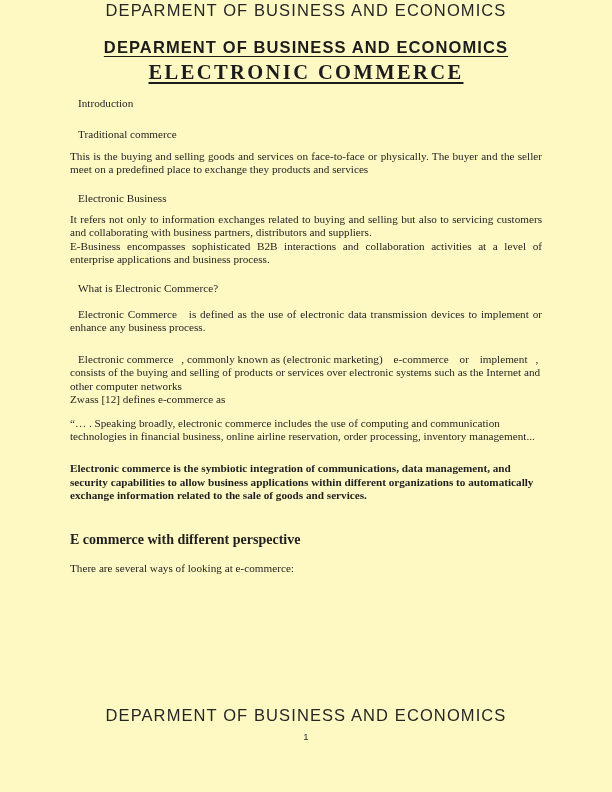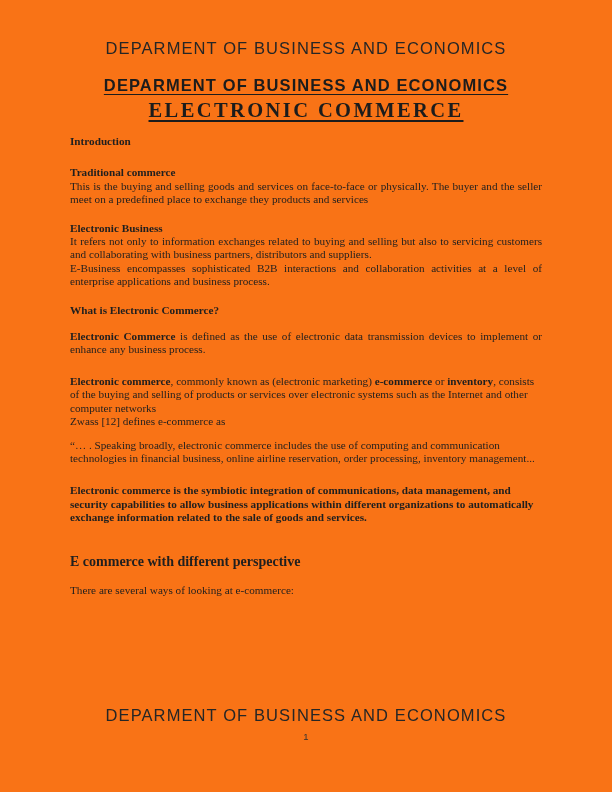--- a/index.html
+++ b/index.html
@@ -4,26 +4,25 @@
 <style>
   html, body {
     margin: 0;
     padding: 0;
     background: #ffffff;
   }
   .page {
     position: relative;
     width: 612px;
     height: 792px;
-    background: #f97316;
+    background: #fef9c3;
     overflow: hidden;
     font-family: "Liberation Serif", serif;
     color: #1f1f1f;
     box-sizing: border-box;
-    padding-top: 38px;
   }
   
   .hdr-sans {
     font-family: "Liberation Sans", sans-serif;
     font-size: 16.5px;
     letter-spacing: 1.1px;
     text-align: center;
     color: #262626;
     line-height: 20px;
   }
@@ -45,22 +44,22 @@
     margin-top: 3px;
     color: #1c1c1c;
     line-height: 24px;
   }
   .content {
     margin: 13px 70px 0 70px;
     font-size: 11.2px;
     line-height: 13.4px;
   }
   .h {
-    font-weight: bold;
-    margin: 0;
+    font-weight: normal;
+    margin: 8px;
   }
   .p {
     margin: 0;
   }
   .just { text-align: justify; }
   .mt-sec  { margin-top: 13px; }
   .mt-18   { margin-top: 18px; }
   .mt-15   { margin-top: 15px; }
   .mt-13   { margin-top: 13px; }
   .mt-10   { margin-top: 10px; }
@@ -117,21 +116,21 @@
     <div class="mt-15">
       <div class="h">Electronic Business</div>
       <p class="p just">It refers not only to information exchanges related to buying and selling but also to servicing customers and collaborating with business partners, distributors and suppliers.</p>
       <p class="p just">E-Business encompasses sophisticated B2B interactions and collaboration activities at a level of enterprise applications and business process.</p>
     </div>
 
     <div class="h mt-15">What is Electronic Commerce?</div>
 
     <p class="p just mt-13"><span class="h">Electronic Commerce</span><span> is defined as the use of electronic data transmission devices to implement or enhance any business process.</span></p>
 
-    <p class="p mt-18"><span class="h">Electronic commerce</span><span>, commonly known as (electronic marketing) </span><span class="h">e-commerce</span><span> or </span><span class="h">inventory</span><span>, consists of the buying and selling of products or services over electronic systems such as the Internet and other computer networks</span></p>
+    <p class="p mt-18"><span class="h">Electronic commerce</span><span>, commonly known as (electronic marketing) </span><span class="h">e-commerce</span><span> or </span><span class="h">implement</span><span>, consists of the buying and selling of products or services over electronic systems such as the Internet and other computer networks</span></p>
 
     <p class="p">Zwass [12] defines e-commerce as</p>
 
     <p class="p mt-10">“… . Speaking broadly, electronic commerce includes the use of computing and communication technologies in financial business, online airline reservation, order processing, inventory management...</p>
 
     <p class="p bold-par mt-19">Electronic commerce is the symbiotic integration of communications, data management, and security capabilities to allow business applications within different organizations to automatically exchange information related to the sale of goods and services.</p>
 
     <div class="perspective-h mt-29">E commerce with different perspective</div>
 
     <p class="p mt-14">There are several ways of looking at e-commerce:</p>

